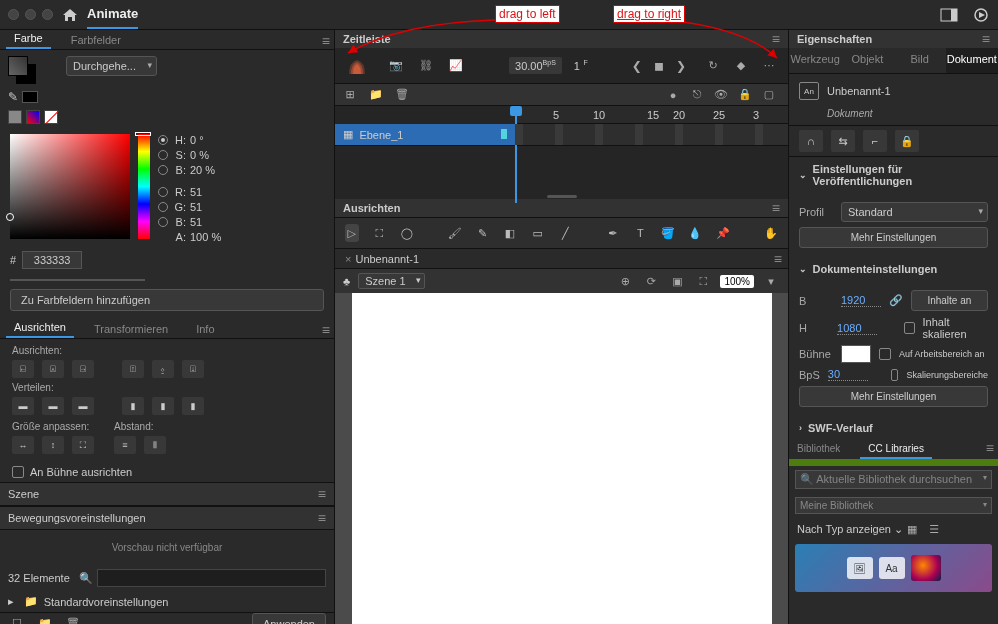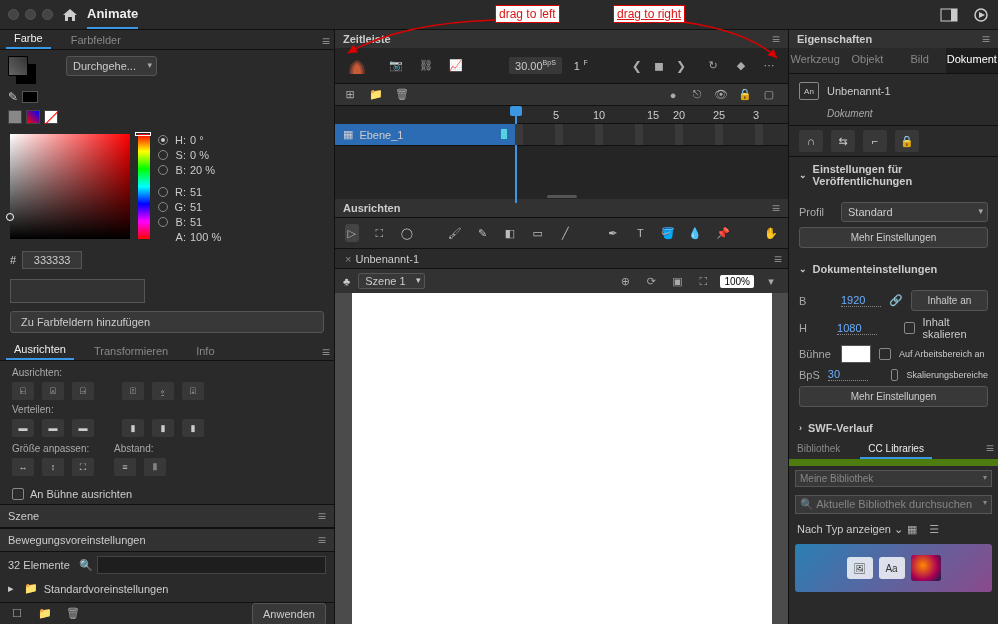--- a/index.html
+++ b/index.html
@@ -306,20 +306,21 @@
     </div>
 
     <div class="section-hdr">
         <span>Szene</span>
         <span class="panel-menu">≡</span>
       </div>
     <div class="section-hdr">
         <span>Bewegungsvoreinstellungen</span>
         <span class="panel-menu">≡</span>
       </div>
+    <div style="text-align:center;padding:12px;color:#888;font-size:10px;">Vorschau nicht verfügbar</div>
     <div class="search-row">
       <span>32 Elemente</span>
       <span style="margin-left:6px;">🔍</span>
       <input style="">
     </div>
     <div class="preset-row">
       <span class="arrow">▸</span>
       <span>📁</span>
       <span>Standardvoreinstellungen</span>
     </div>
@@ -526,22 +527,22 @@
     <div class="collapse-hdr">
         <span class="chev">›</span>
         <span>SWF-Verlauf</span>
       </div>
 
     <div class="lib-tabs">
       <div class="lib-tab">Bibliothek</div>
       <div class="lib-tab active">CC Libraries</div>
       <span class="panel-menu" style="margin-left:auto;margin-right:4px;">≡</span>
     </div>
+    <div class="lib-search"><span style="opacity:.5;">🔍 </span><span style="opacity:.5;">Aktuelle Bibliothek durchsuchen</span></div>
     <div class="lib-search">Meine Bibliothek</div>
-    <div class="lib-search"><span style="opacity:.5;">🔍 </span><span style="opacity:.5;">Aktuelle Bibliothek durchsuchen</span></div>
     <div class="lib-filter">
       <span><span>Nach Typ anzeigen</span> <span>⌄</span></span>
       <span style="display:flex;gap:4px;">
         <span class="icon-btn">▦</span>
         <span class="icon-btn">☰</span>
       </span>
     </div>
     <div class="lib-grid">
       <div class="lib-card">🖼</div>
       <div class="lib-card">Aa</div>

